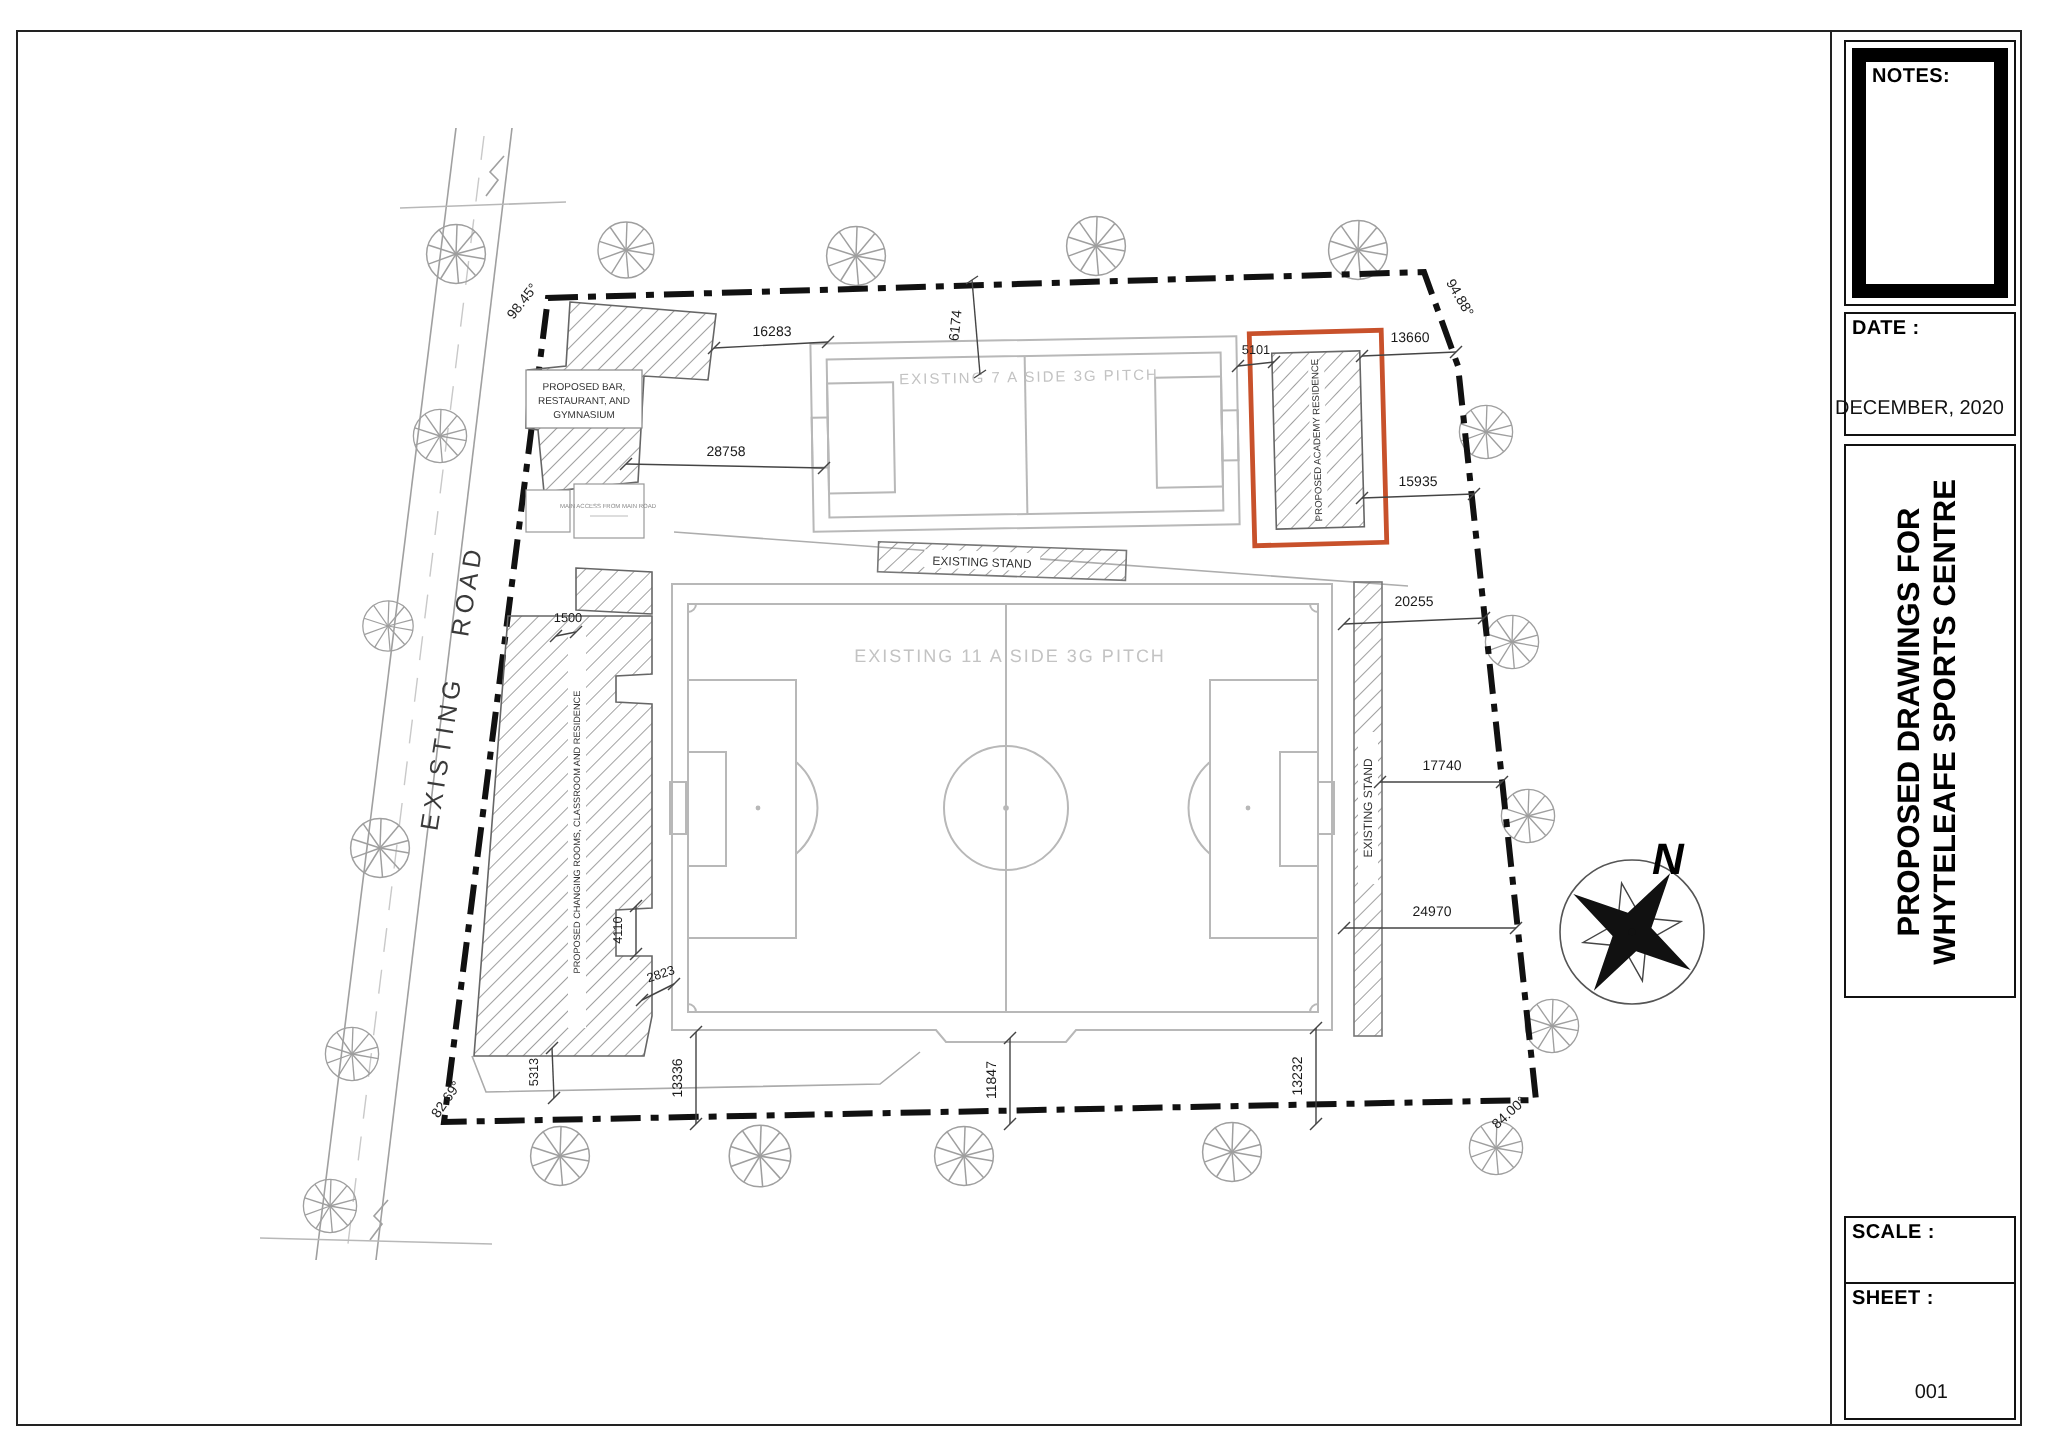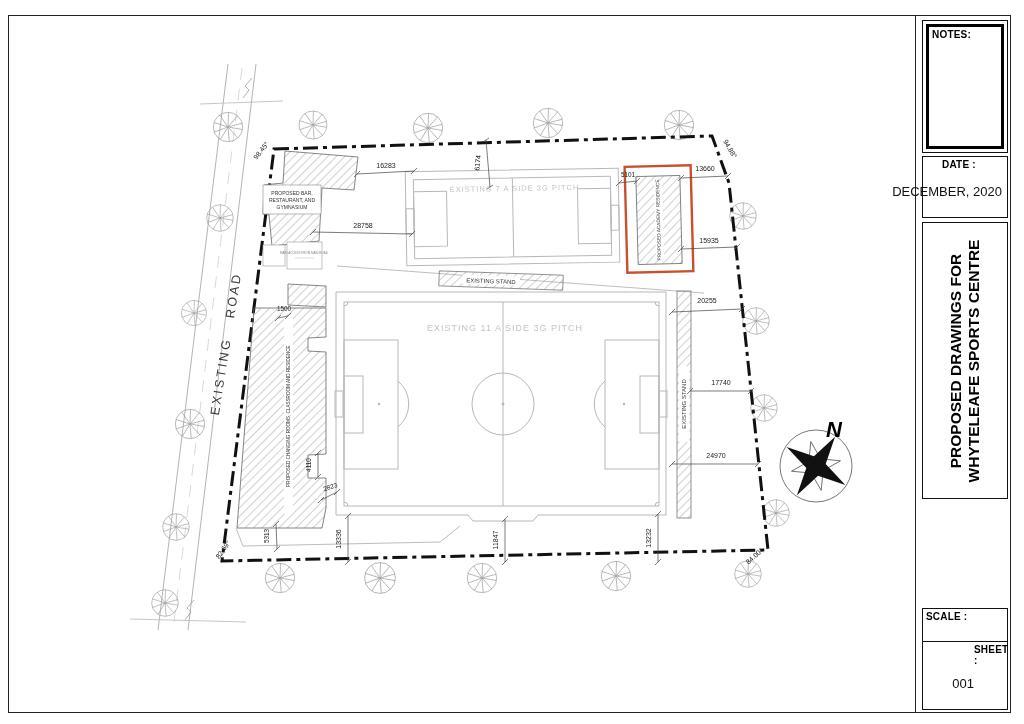--- a/index.html
+++ b/index.html
@@ -4,22 +4,22 @@
 <style>
   html,body{margin:0;padding:0;background:#ffffff;}
   .page{position:relative;width:1024px;height:724px;background:#fff;
         font-family:"Liberation Sans",sans-serif;overflow:hidden;}
   .sheet-border{position:absolute;left:8px;top:15px;width:1003px;height:698px;
         border:1.3px solid #222;box-sizing:border-box;}
   .tb-sep{position:absolute;left:915px;top:15px;height:698px;border-left:1px solid #222;}
   .tb-box{position:absolute;left:922px;width:86px;border:1.5px solid #111;
         background:#fff;box-sizing:border-box;}
   .tb-label{font-size:10px;font-weight:bold;color:#000;padding:2px 3px;letter-spacing:.2px;}
-  .tb-value{position:absolute;right:5px;bottom:18px;font-size:13px;color:#111;white-space:nowrap;}
-  .notes-inner{position:absolute;left:3px;top:3px;right:3px;bottom:3px;border:3px solid #000000;}
+  .tb-value{position:absolute;right:5px;bottom:7px;font-size:10px;color:#111;white-space:nowrap;}
+  .notes-inner{position:absolute;left:3px;top:3px;right:3px;bottom:3px;border:7px solid #000000;}
   .proj-title{position:absolute;top:50%;left:50%;transform:translate(-50%,-50%) rotate(-90deg);
         white-space:nowrap;text-align:center;font-weight:bold;font-size:15.5px;
         line-height:1.18;color:#000;}
   svg text{font-family:"Liberation Sans",sans-serif;}
   .dim{font-size:7px;fill:#1a1a1a;}
   .dim-sm{font-size:6.4px;fill:#1a1a1a;}
   .angle{font-size:7px;fill:#222;}
   .pitchlbl{fill:#c3c3c3;letter-spacing:1px;}
   .bldglbl{fill:#333;}
   .road-text{font-size:12.5px;fill:#3a3a3a;letter-spacing:2.5px;word-spacing:14px;}
@@ -278,36 +278,36 @@
       <text x="834" y="437" text-anchor="middle" font-size="22" font-weight="bold" font-style="italic" fill="#000">N</text>
     </g>
   </svg>
 
   <div class="tb-box" style="top:20px;height:133px;">
     <div class="notes-inner">
       <div class="tb-label">NOTES:</div>
     </div>
   </div>
 
-  <div class="tb-box" style="top:156px;height:62px;padding-left:16px;">
+  <div class="tb-box" style="top:156px;height:62px;">
     <div class="tb-label">DATE :</div>
     <div class="tb-value">DECEMBER, 2020</div>
   </div>
 
   <div class="tb-box" style="top:222px;height:277px;">
     <div class="proj-title">
       <div>PROPOSED DRAWINGS FOR</div>
       <div>WHYTELEAFE SPORTS CENTRE</div>
     </div>
   </div>
 
 
   <div class="tb-box" style="top:570px;height:67px;margin-top:38px;">
     <div class="tb-label">SCALE :</div>
     <div class="tb-value" style="right:10px;">1 : 400</div>
   </div>
 
-  <div class="tb-box" style="top:641px;height:69px;padding-left:48px;">
+  <div class="tb-box" style="top:641px;height:69px;">
     <div class="tb-label">SHEET :</div>
     <div class="tb-value" style="right:33px;">001</div>
   </div>
 
 </div>
 
 </body></html>

